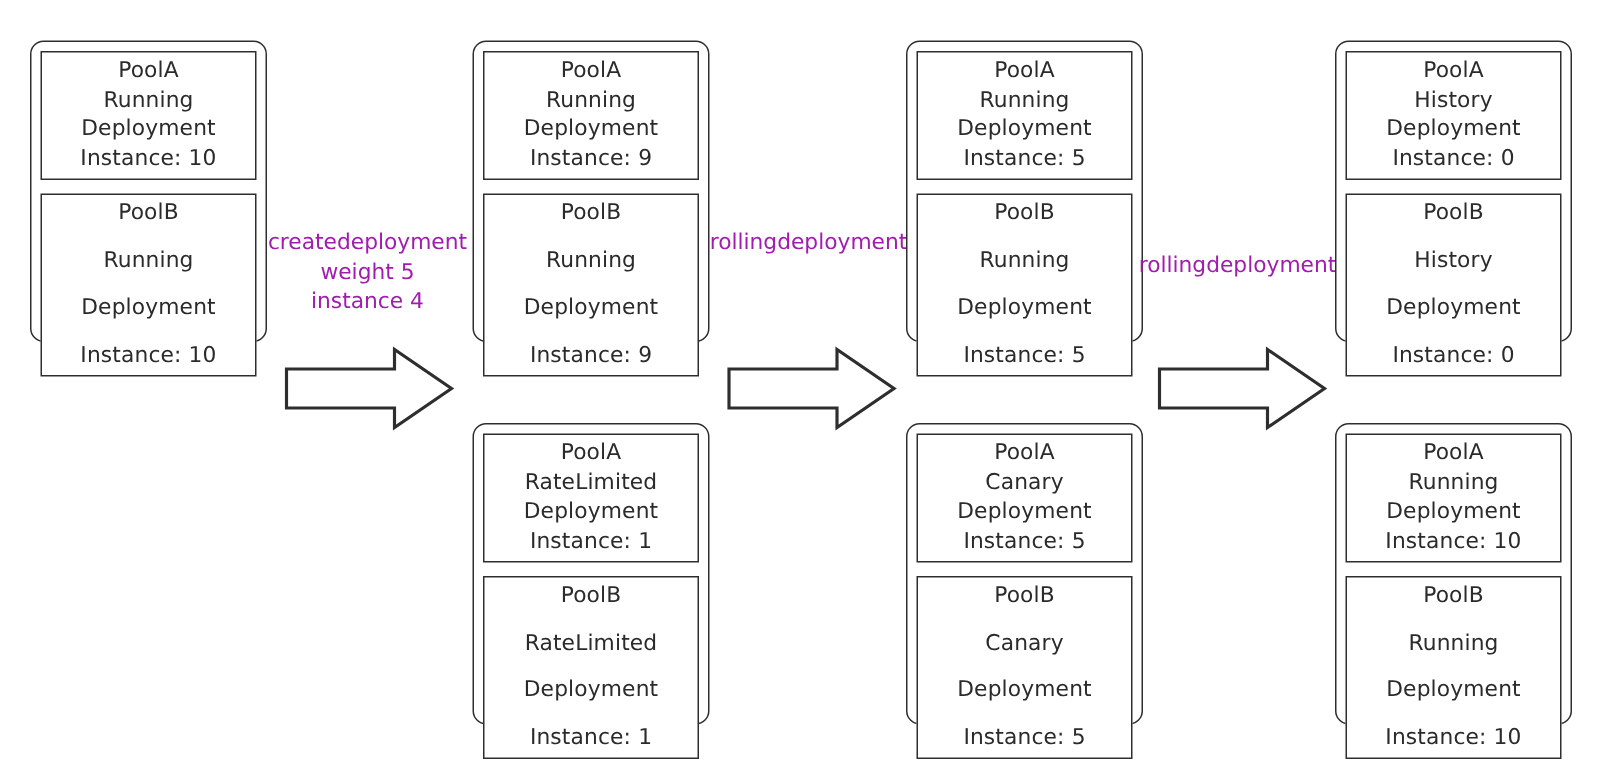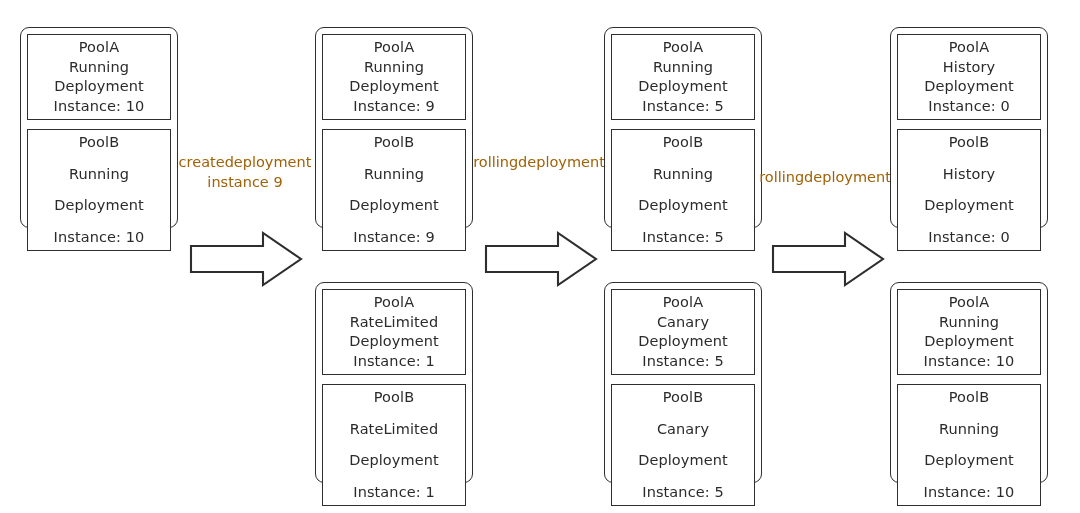--- a/index.html
+++ b/index.html
@@ -56,21 +56,21 @@
     white-space: nowrap;
     letter-spacing: 0.1px;
   }
 
   
   .transition-label {
     position: absolute;
     text-align: center;
     font-size: 14.5px;
     line-height: 19.5px;
-    color: #a16207;
+    color: #a21caf;
     white-space: nowrap;
   }
   .transition-label .tl-line { display: block; }
 
   
   .block-arrow {
     position: absolute;
   }
   .block-arrow svg { display: block; overflow: visible; }
 </style>
@@ -89,21 +89,22 @@
     <div class="pool-card">
       <span class="pool-line">PoolB</span>
       <span class="pool-line">Running</span>
       <span class="pool-line">Deployment</span>
       <span class="pool-line">Instance: 10</span>
     </div>
   </div>
 
   <div class="transition-label" style="left:178px; top:153px; width:134px;">
     <span class="tl-line">createdeployment</span>
-    <span class="tl-line">instance 9</span>
+    <span class="tl-line">weight 5</span>
+    <span class="tl-line">instance 4</span>
   </div>
   <div class="block-arrow" style="left:190px; top:232px; width:112px; height:54px;">
     <svg width="112" height="54" viewBox="0 0 112 54" xmlns="http://www.w3.org/2000/svg">
       <polygon points="1,14 73,14 73,1 111,27 73,53 73,40 1,40" fill="#ffffff" stroke="#2e2e2e" stroke-width="2.1" stroke-linejoin="miter"></polygon>
     </svg>
   </div>
 
   <div class="pool-group" style="left:315px; top:27px; width:158px; height:201px;">
     <div class="pool-card">
       <span class="pool-line">PoolA</span>

